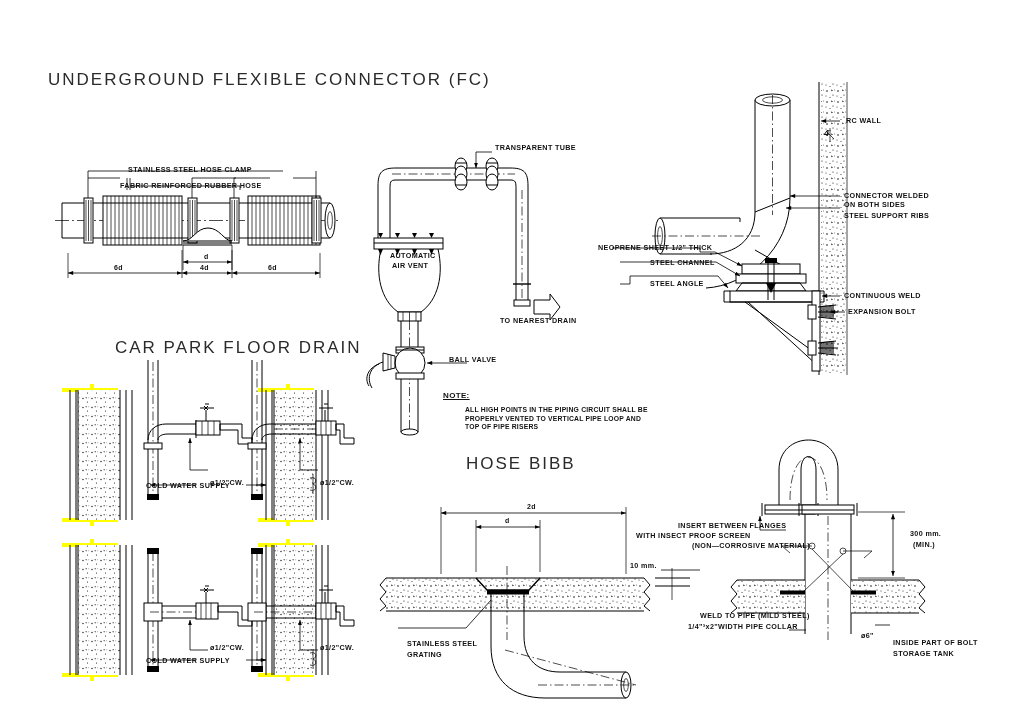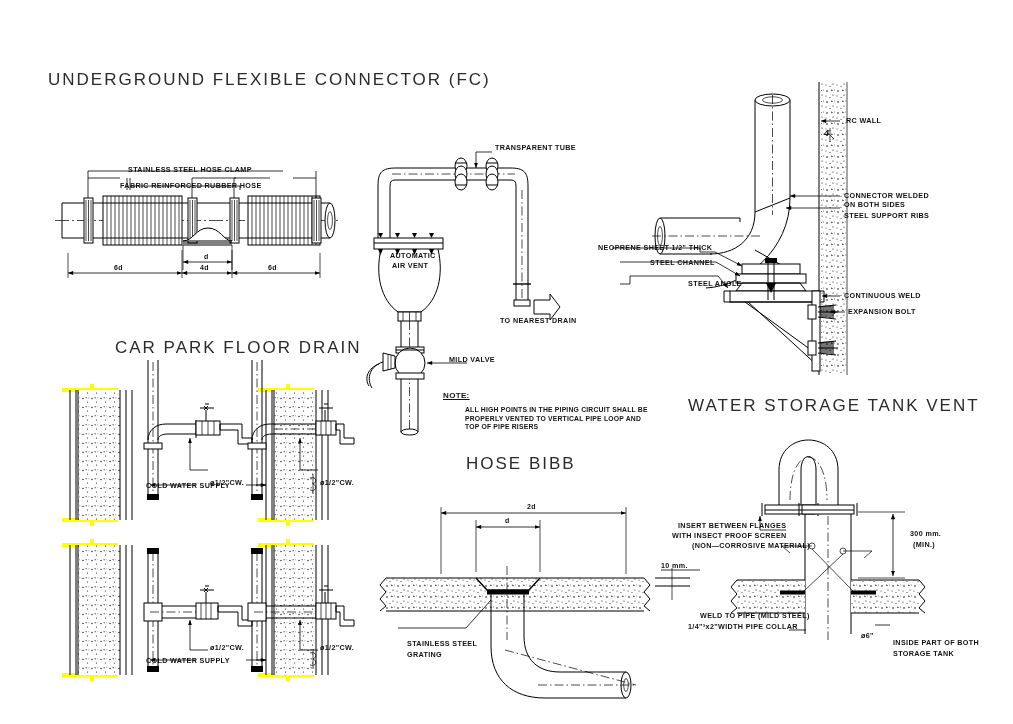--- a/index.html
+++ b/index.html
@@ -463,57 +463,56 @@
   <div class="lbl" style="left:120px;top:181px;">FABRIC REINFORCED RUBBER HOSE</div>
   <div class="lbl dim" style="left:114px;top:264px;">6d</div>
   <div class="lbl dim" style="left:200px;top:264px;">4d</div>
   <div class="lbl dim" style="left:204px;top:253px;">d</div>
   <div class="lbl dim" style="left:268px;top:264px;">6d</div>
 
   <div class="lbl" style="left:495px;top:143px;">TRANSPARENT TUBE</div>
   <div class="lbl" style="left:390px;top:251px;width:40px;">AUTOMATIC</div>
   <div class="lbl" style="left:392px;top:261px;width:40px;">AIR VENT</div>
   <div class="lbl" style="left:500px;top:316px;">TO NEAREST DRAIN</div>
-  <div class="lbl" style="left:449px;top:355px;">MILD VALVE</div>
+  <div class="lbl" style="left:449px;top:355px;">BALL VALVE</div>
   <div class="lbl und" style="left:443px;top:391px;font-size:8px;">NOTE:</div>
   <div class="note" style="left:465px;top:406px;">ALL HIGH POINTS IN THE PIPING CIRCUIT SHALL BE
 PROPERLY VENTED TO VERTICAL PIPE LOOP AND
 TOP OF PIPE RISERS</div>
 
   <div class="lbl" style="left:846px;top:116px;">RC WALL</div>
   <div class="lbl" style="left:824px;top:128px;font-size:9px;font-style:italic;">4</div>
   <div class="lbl" style="left:844px;top:191px;">CONNECTOR WELDED</div>
   <div class="lbl" style="left:844px;top:200px;">ON BOTH SIDES</div>
   <div class="lbl" style="left:844px;top:211px;">STEEL SUPPORT RIBS</div>
   <div class="lbl" style="left:598px;top:243px;">NEOPRENE SHEET 1/2" THICK</div>
   <div class="lbl" style="left:650px;top:258px;">STEEL CHANNEL</div>
-  <div class="lbl" style="left:650px;top:279px;margin-left:38px;">STEEL ANGLE</div>
+  <div class="lbl" style="left:650px;top:279px;">STEEL ANGLE</div>
   <div class="lbl" style="left:844px;top:291px;">CONTINUOUS WELD</div>
   <div class="lbl" style="left:848px;top:307px;">EXPANSION BOLT</div>
 
   <div class="ttl" style="left:84px;top:338px;margin-left:31px;">CAR PARK FLOOR DRAIN</div>
   <div class="lbl" style="left:210px;top:478px;">ø1/2"CW.</div>
   <div class="lbl" style="left:320px;top:478px;">ø1/2"CW.</div>
   <div class="lbl" style="left:146px;top:481px;">COLD WATER SUPPLY</div>
   <div class="lbl" style="left:210px;top:643px;">ø1/2"CW.</div>
   <div class="lbl" style="left:320px;top:643px;">ø1/2"CW.</div>
   <div class="lbl" style="left:146px;top:656px;">COLD WATER SUPPLY</div>
 
   <div class="ttl" style="left:466px;top:454px;">HOSE BIBB</div>
   <div class="lbl dim" style="left:527px;top:503px;">2d</div>
   <div class="lbl dim" style="left:505px;top:517px;">d</div>
-  <div class="lbl" style="left:661px;top:561px;">10 mm.</div>
+  <div class="lbl" style="left:630px;top:561px;">10 mm.</div>
   <div class="lbl" style="left:407px;top:639px;">STAINLESS STEEL</div>
   <div class="lbl" style="left:407px;top:650px;">GRATING</div>
 
-  <div class="ttl" style="left:688px;top:396px;">WATER STORAGE TANK VENT</div>
   <div class="lbl" style="left:678px;top:521px;">INSERT BETWEEN FLANGES</div>
-  <div class="lbl" style="left:672px;top:531px;">WITH INSECT PROOF SCREEN</div>
+  <div class="lbl" style="left:636px;top:531px;">WITH INSECT PROOF SCREEN</div>
   <div class="lbl" style="left:672px;top:541px;padding-left:20px;">(NON—CORROSIVE MATERIAL)</div>
   <div class="lbl" style="left:910px;top:529px;">300 mm.</div>
   <div class="lbl" style="left:913px;top:540px;">(MIN.)</div>
   <div class="lbl" style="left:688px;top:622px;">1/4"³x2"WIDTH PIPE COLLAR</div>
   <div class="lbl" style="left:688px;top:611px;margin-left:12px;">WELD TO PIPE (MILD STEEL)</div>
   <div class="lbl" style="left:861px;top:631px;">ø6"</div>
-  <div class="lbl" style="left:893px;top:638px;">INSIDE PART OF BOTH</div>
+  <div class="lbl" style="left:893px;top:638px;">INSIDE PART OF BOLT</div>
   <div class="lbl" style="left:893px;top:649px;">STORAGE TANK</div>
 
 </div>
 
 </body></html>

